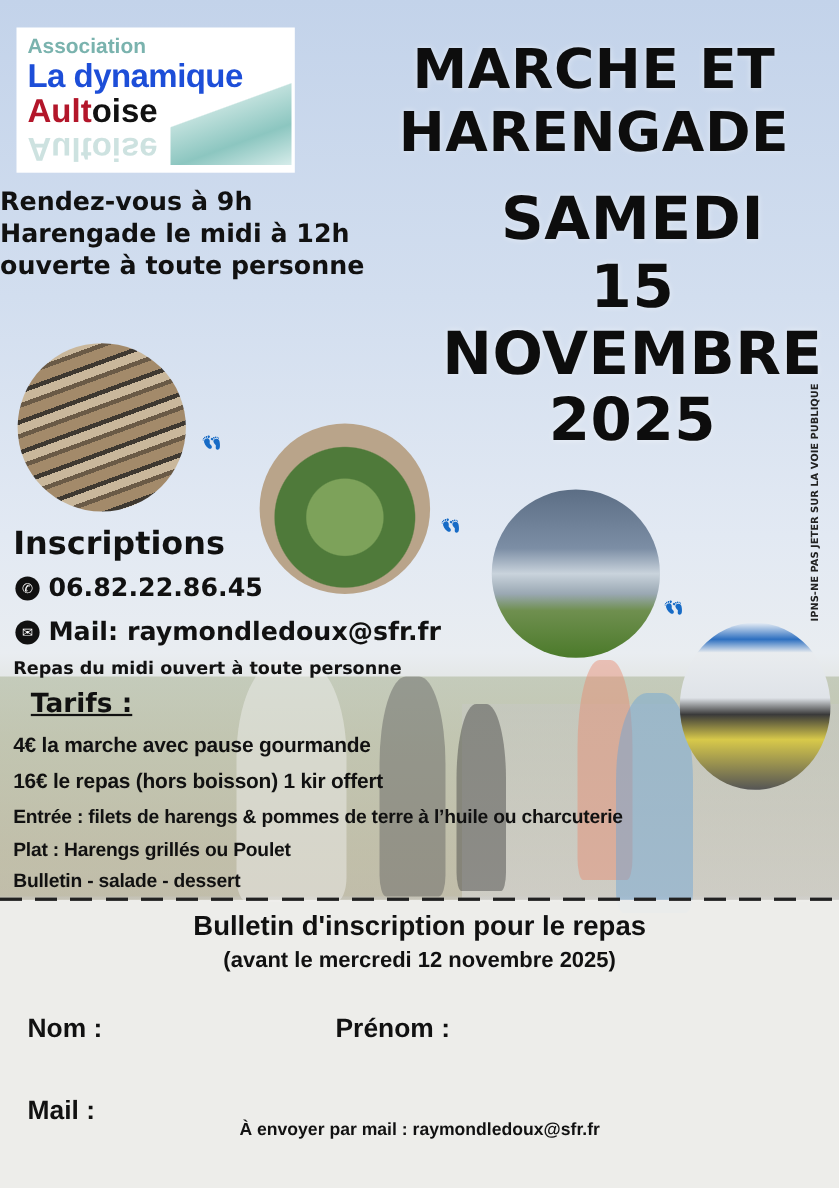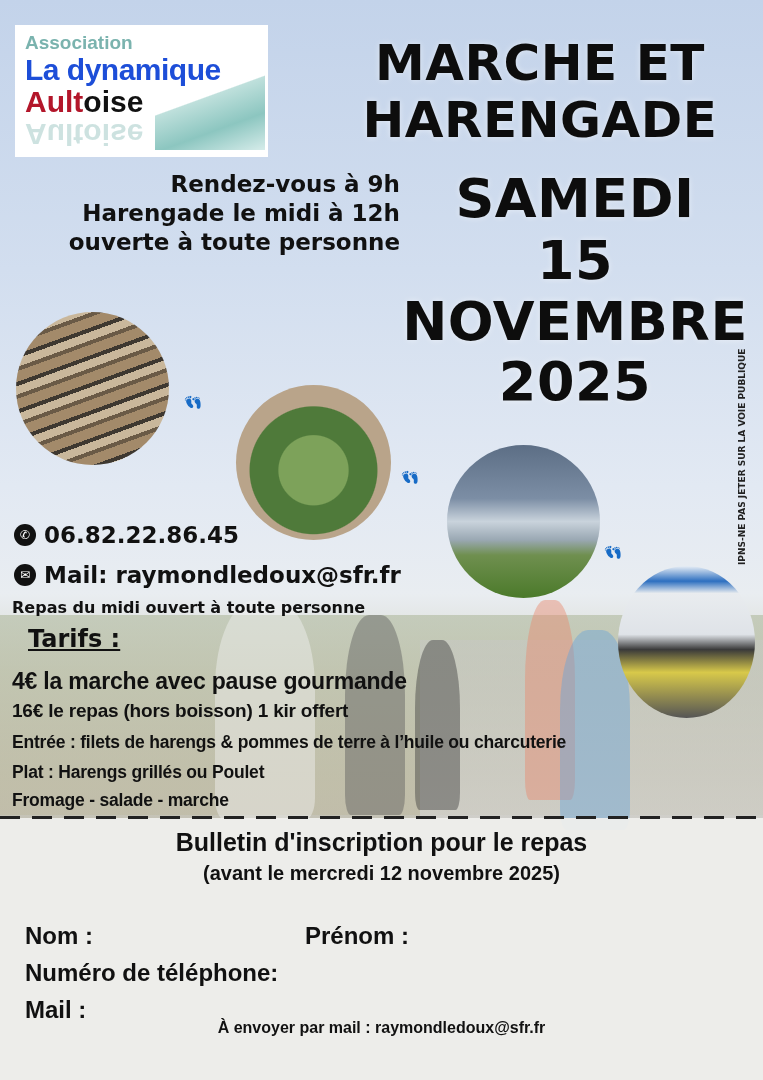--- a/index.html
+++ b/index.html
@@ -42,21 +42,21 @@
   .title { position: absolute; left: 340px; width: 400px; text-align: center;
     font-family: "DejaVu Sans", sans-serif; font-weight: bold; color: #0d0d0d;
     text-shadow: 0 0 6px rgba(255,255,255,0.5); letter-spacing: 0.5px; }
   .t1 { top: 35px; font-size: 50px; line-height: 56px; }
   .t2 { top: 92px; font-size: 50px; line-height: 56px; }
   .t3 { top: 170px; font-size: 54px; line-height: 58px; left: 375px; width: 400px; }
   .t4 { top: 232px; font-size: 54px; line-height: 58px; left: 375px; width: 400px; }
   .t5 { top: 292px; font-size: 54px; line-height: 60px; left: 375px; width: 400px; }
   .t6 { top: 352px; font-size: 54px; line-height: 60px; left: 375px; width: 400px; }
 
-  .rdv { position: absolute; left: 0; top: 170px; width: 400px; text-align: right;
+  .rdv { position: absolute; left: 0; top: 170px; width: 400px; text-align: left;
     font: bold 23px/29px "DejaVu Sans", sans-serif; color: #111; }
 
   .ipns { position: absolute; left: 737px; top: 565px; transform-origin: left top; transform: rotate(-90deg);
     font: bold 9px "DejaVu Sans", sans-serif; color: #222; white-space: nowrap; }
 
   .photo { position: absolute; border-radius: 50%; overflow: hidden; }
   .p-fish { left: 16px; top: 312px; width: 153px; height: 153px;
     background: repeating-linear-gradient(-20deg, #a38a6a 0 10px, #6a5a46 10px 14px, #c9b79b 14px 22px, #3e3830 22px 26px); }
   .p-park { left: 236px; top: 385px; width: 155px; height: 155px;
     background: radial-gradient(circle at 50% 55%, #7da25a 0 30%, #4f7a3a 31% 55%, #b9a48a 56% 75%, #7f8a8f 76%); }
@@ -73,21 +73,21 @@
   .insc { position: absolute; left: 12px; top: 477px; font: bold 29px "DejaVu Sans", sans-serif; color: #111; }
   .phone, .mail { position: absolute; left: 14px; font: bold 23px "DejaVu Sans", sans-serif; color: #111; display: flex; align-items: center; gap: 8px; }
   .phone { top: 522px; }
   .mail { top: 562px; }
   .ico { width: 22px; height: 22px; border-radius: 50%; background: #111; color: #fff; font-size: 12px;
     display: inline-flex; align-items: center; justify-content: center; }
   .repas { position: absolute; left: 12px; top: 598px; font: bold 16px "DejaVu Sans", sans-serif; color: #111; }
 
   .tarifs { position: absolute; left: 12px; top: 625px; font: bold 24px "DejaVu Sans", sans-serif; color: #111; text-decoration: underline; margin-left: 16px; }
   .tl { position: absolute; left: 12px; font: bold 17.5px "Liberation Sans", sans-serif; color: #111; letter-spacing: -0.2px; }
-  .tl1 { top: 668px; font-size: 23px; }
+  .tl1 { top: 668px; font-size: 19px; }
   .tl2 { top: 700px; font-size: 19px; }
   .tl3 { top: 732px; }
   .tl4 { top: 762px; }
   .tl5 { top: 790px; }
 
   .b-title { position: absolute; left: 0; top: 828px; width: 763px; text-align: center;
     font: bold 25px "Liberation Sans", sans-serif; color: #111; }
   .b-sub { position: absolute; left: 0; top: 862px; width: 763px; text-align: center;
     font: bold 20px "Liberation Sans", sans-serif; color: #111; }
   .field-lbl { position: absolute; font: bold 24px "Liberation Sans", sans-serif; color: #111; margin-top: 20px; }
@@ -137,40 +137,40 @@
 
   <div class="photo p-fish"></div>
   <div class="photo p-park"></div>
   <div class="photo p-sea"></div>
   <div class="photo p-hall"></div>
 
   <div class="steps s1">👣</div>
   <div class="steps s2">👣</div>
   <div class="steps s3">👣</div>
 
+  <div class="insc">Inscriptions</div>
   <div class="phone">
     <span class="ico">✆</span>
     <span>06.82.22.86.45</span>
   </div>
   <div class="mail">
     <span class="ico">✉</span>
     <span>Mail: raymondledoux@sfr.fr</span>
   </div>
   <div class="repas">Repas du midi ouvert à toute personne</div>
 
   <div class="tarifs">Tarifs :</div>
   <div class="tl tl1">4€ la marche avec pause gourmande</div>
   <div class="tl tl2">16€ le repas (hors boisson) 1 kir offert</div>
   <div class="tl tl3">Entrée : filets de harengs &amp; pommes de terre à l’huile ou charcuterie</div>
   <div class="tl tl4">Plat : Harengs grillés ou Poulet</div>
-  <div class="tl tl5">Fromage - salade - marche</div>
+  <div class="tl tl5">Bulletin - salade - dessert</div>
 
   <div class="bulletin"></div>
   <div class="dash"></div>
 
   <div class="b-title">Bulletin d'inscription pour le repas</div>
   <div class="b-sub">(avant le mercredi 12 novembre 2025)</div>
   <div class="field-lbl f-nom">Nom :</div>
   <div class="field-lbl f-prenom">Prénom :</div>
-  <div class="field-lbl f-tel">Numéro de téléphone:</div>
   <div class="field-lbl f-mail">Mail :</div>
   <div class="send1">À envoyer par mail : raymondledoux@sfr.fr</div>
 </div>
 
 </body></html>

